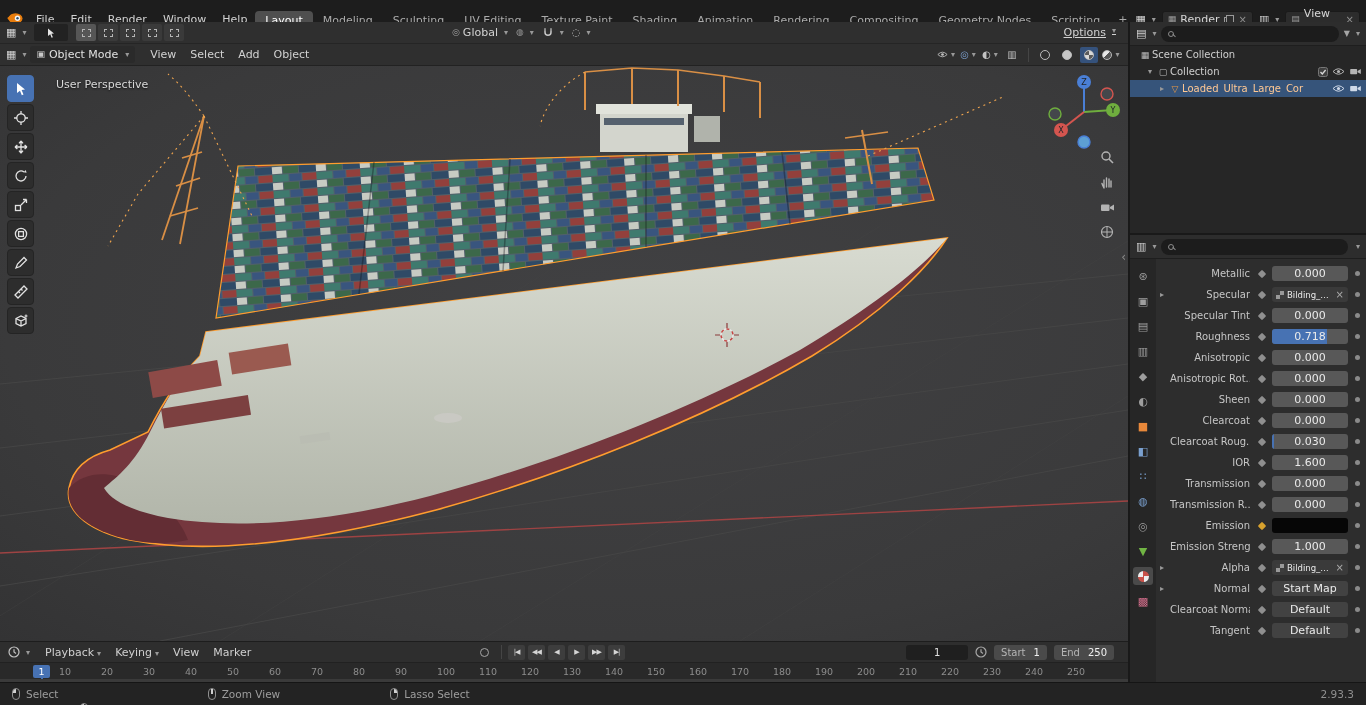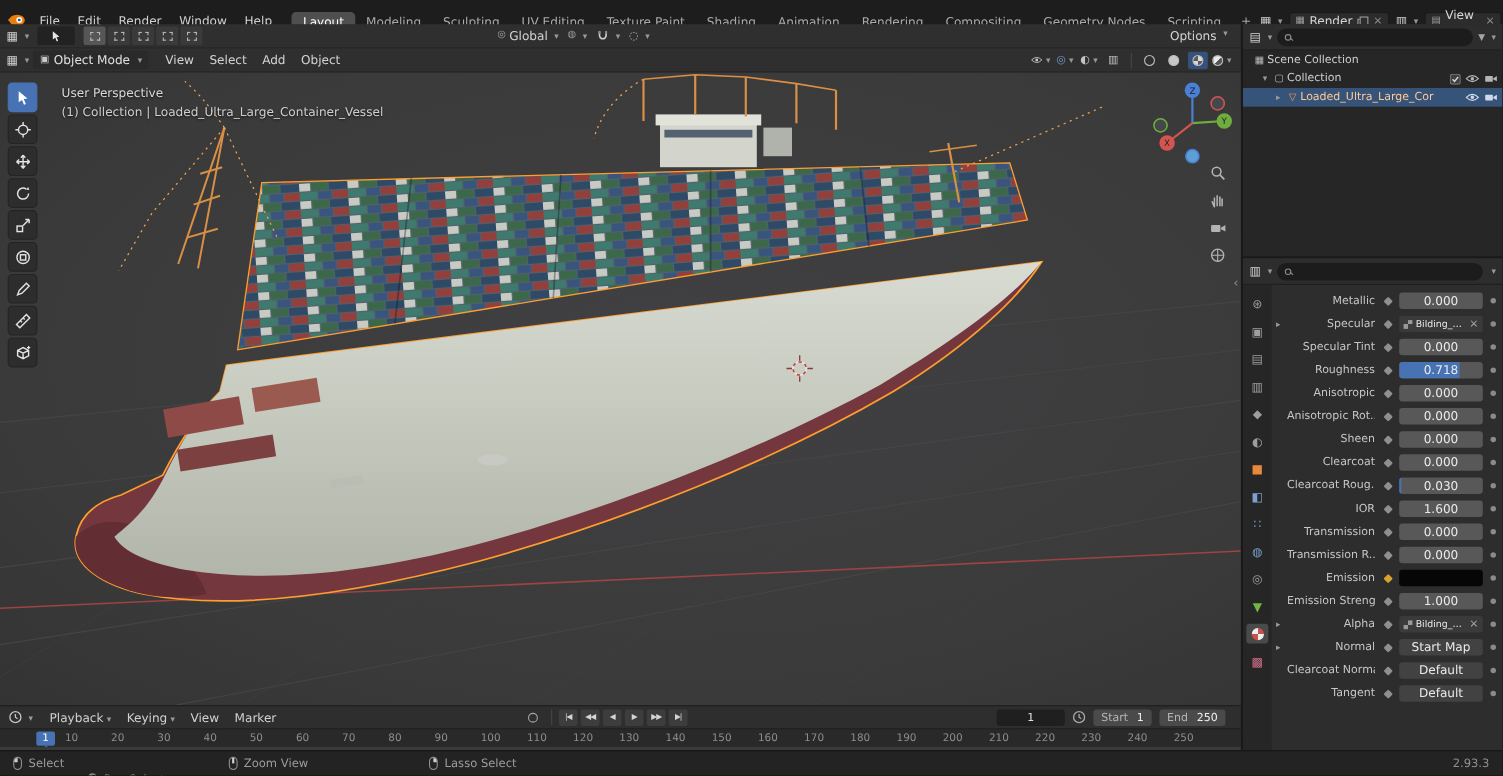--- a/index.html
+++ b/index.html
@@ -9,21 +9,21 @@
     font-family:"DejaVu Sans","Liberation Sans",sans-serif; font-size:11px;
     color:#c9c9c9; background:#2b2b2b; user-select:none;
   }
   .caret { font-size:8px; color:#999; margin-left:3px; }
   .icon-glyph { font-size:11px; line-height:1; }
 
   
   #topbar { position:absolute; top:0; left:0; width:1366px; height:39px;
     background:#1d1d1d; display:flex; align-items:center; padding:0 6px; }
   #topbar .menu-item { padding:3px 8px; color:#d2d2d2; cursor:default; }
-  #ws-tabs { display:flex; margin-left:10px; height:22px; align-items:flex-end; }
+  #ws-tabs { display:flex; height:22px; align-items:flex-end; }
   .ws-tab { padding:3px 10px 4px; color:#ababab; border-radius:4px 4px 0 0; white-space:nowrap; }
   .ws-tab.active { background:#4f4f4f; color:#ffffff; }
   .ws-add { padding:3px 8px; color:#ababab; }
   #topbar-right { margin-left:auto; display:flex; align-items:center; gap:6px; }
   .tb-pill { display:flex; align-items:center; gap:4px; background:#2c2c2c;
     border:1px solid #1a1a1a; border-radius:3px; height:17px; padding:0 5px; color:#d6d6d6; }
   .tb-pill .x-btn { color:#8f8f8f; font-size:10px; padding-left:2px; }
   .copy-sq { position:relative; width:9px; height:9px; display:inline-block; }
   .copy-sq::before { content:""; position:absolute; left:0; top:2px; width:6px; height:6px; border:1px solid #9a9a9a; }
   .copy-sq::after  { content:""; position:absolute; left:2px; top:0; width:6px; height:6px; border:1px solid #9a9a9a; background:#2c2c2c; }
@@ -36,21 +36,21 @@
   
   #toolsettings { height:22px; background:#2f2f2f; border-bottom:1px solid #252525;
     display:flex; align-items:center; padding:0 6px; position:relative; }
   .ts-group { display:flex; align-items:center; gap:2px; margin-right:8px; }
   .mini-btn { width:20px; height:17px; background:#3a3a3a; border-radius:2px;
     display:flex; align-items:center; justify-content:center; }
   .mini-btn.dark { background:#222; width:34px; }
   .mode-sq { width:9px; height:8px; border:1px dashed #b5b5b5; }
   .ts-center { position:absolute; left:452px; display:flex; align-items:center; gap:8px; }
   .dropdown { display:flex; align-items:center; gap:3px; color:#d2d2d2; }
-  .ts-options { position:absolute; right:12px; display:flex; align-items:flex-start; }
+  .ts-options { position:absolute; right:12px; display:flex; align-items:flex-start;text-decoration:underline; }
 
   
   #vp-header { height:22px; background:#2f2f2f; border-bottom:1px solid #222;
     display:flex; align-items:center; padding:0 6px; position:relative; }
   #vp-header .menu-item { padding:3px 7px; color:#d2d2d2; }
   .obj-mode { display:flex; align-items:center; gap:4px; background:#2a2a2a;
     border-radius:3px; padding:2px 6px; margin:0 8px 0 4px; color:#e0e0e0; }
   .vph-right { position:absolute; right:8px; display:flex; align-items:center; gap:4px; }
   .vph-ic { width:18px; height:16px; display:flex; align-items:center; justify-content:center;
     border-radius:2px; color:#c3c3c3; font-size:10px; }
@@ -452,21 +452,20 @@
             <circle cx="1055" cy="48" r="6" fill="#44474b" stroke="#6fae3e" stroke-width="1.4"></circle>
             <circle cx="1084" cy="76" r="6" fill="#5d9fd3" stroke="#4a7fd6" stroke-width="1.4"></circle>
             <text x="1084" y="19" font-size="8" text-anchor="middle" fill="#20242a" font-family="DejaVu Sans" id="gz">Z</text>
             <text x="1113" y="47" font-size="8" text-anchor="middle" fill="#20242a" font-family="DejaVu Sans" id="gy">Y</text>
             <text x="1061" y="67" font-size="8" text-anchor="middle" fill="#20242a" font-family="DejaVu Sans" id="gx">X</text>
           </g>
         </svg>
 
         <div class="vp-overlay-text">
           <div>User Perspective</div>
-          <div class="ctx">(1) Collection | Loaded_Ultra_Large_Container_Vessel</div>
         </div>
 
         <div id="tool-rail">
           <span class="tool-btn active">
               <svg width="16" height="16" viewBox="0 0 16 16">
                 <path d="M4 2 L12 8.5 L8.6 9 L10.5 13.5 L8.8 14.2 L7 9.8 L4 12 Z" fill="#fff" stroke="none"></path>
               </svg>
             </span>
           <span class="tool-btn">
               <svg width="16" height="16" viewBox="0 0 16 16">

